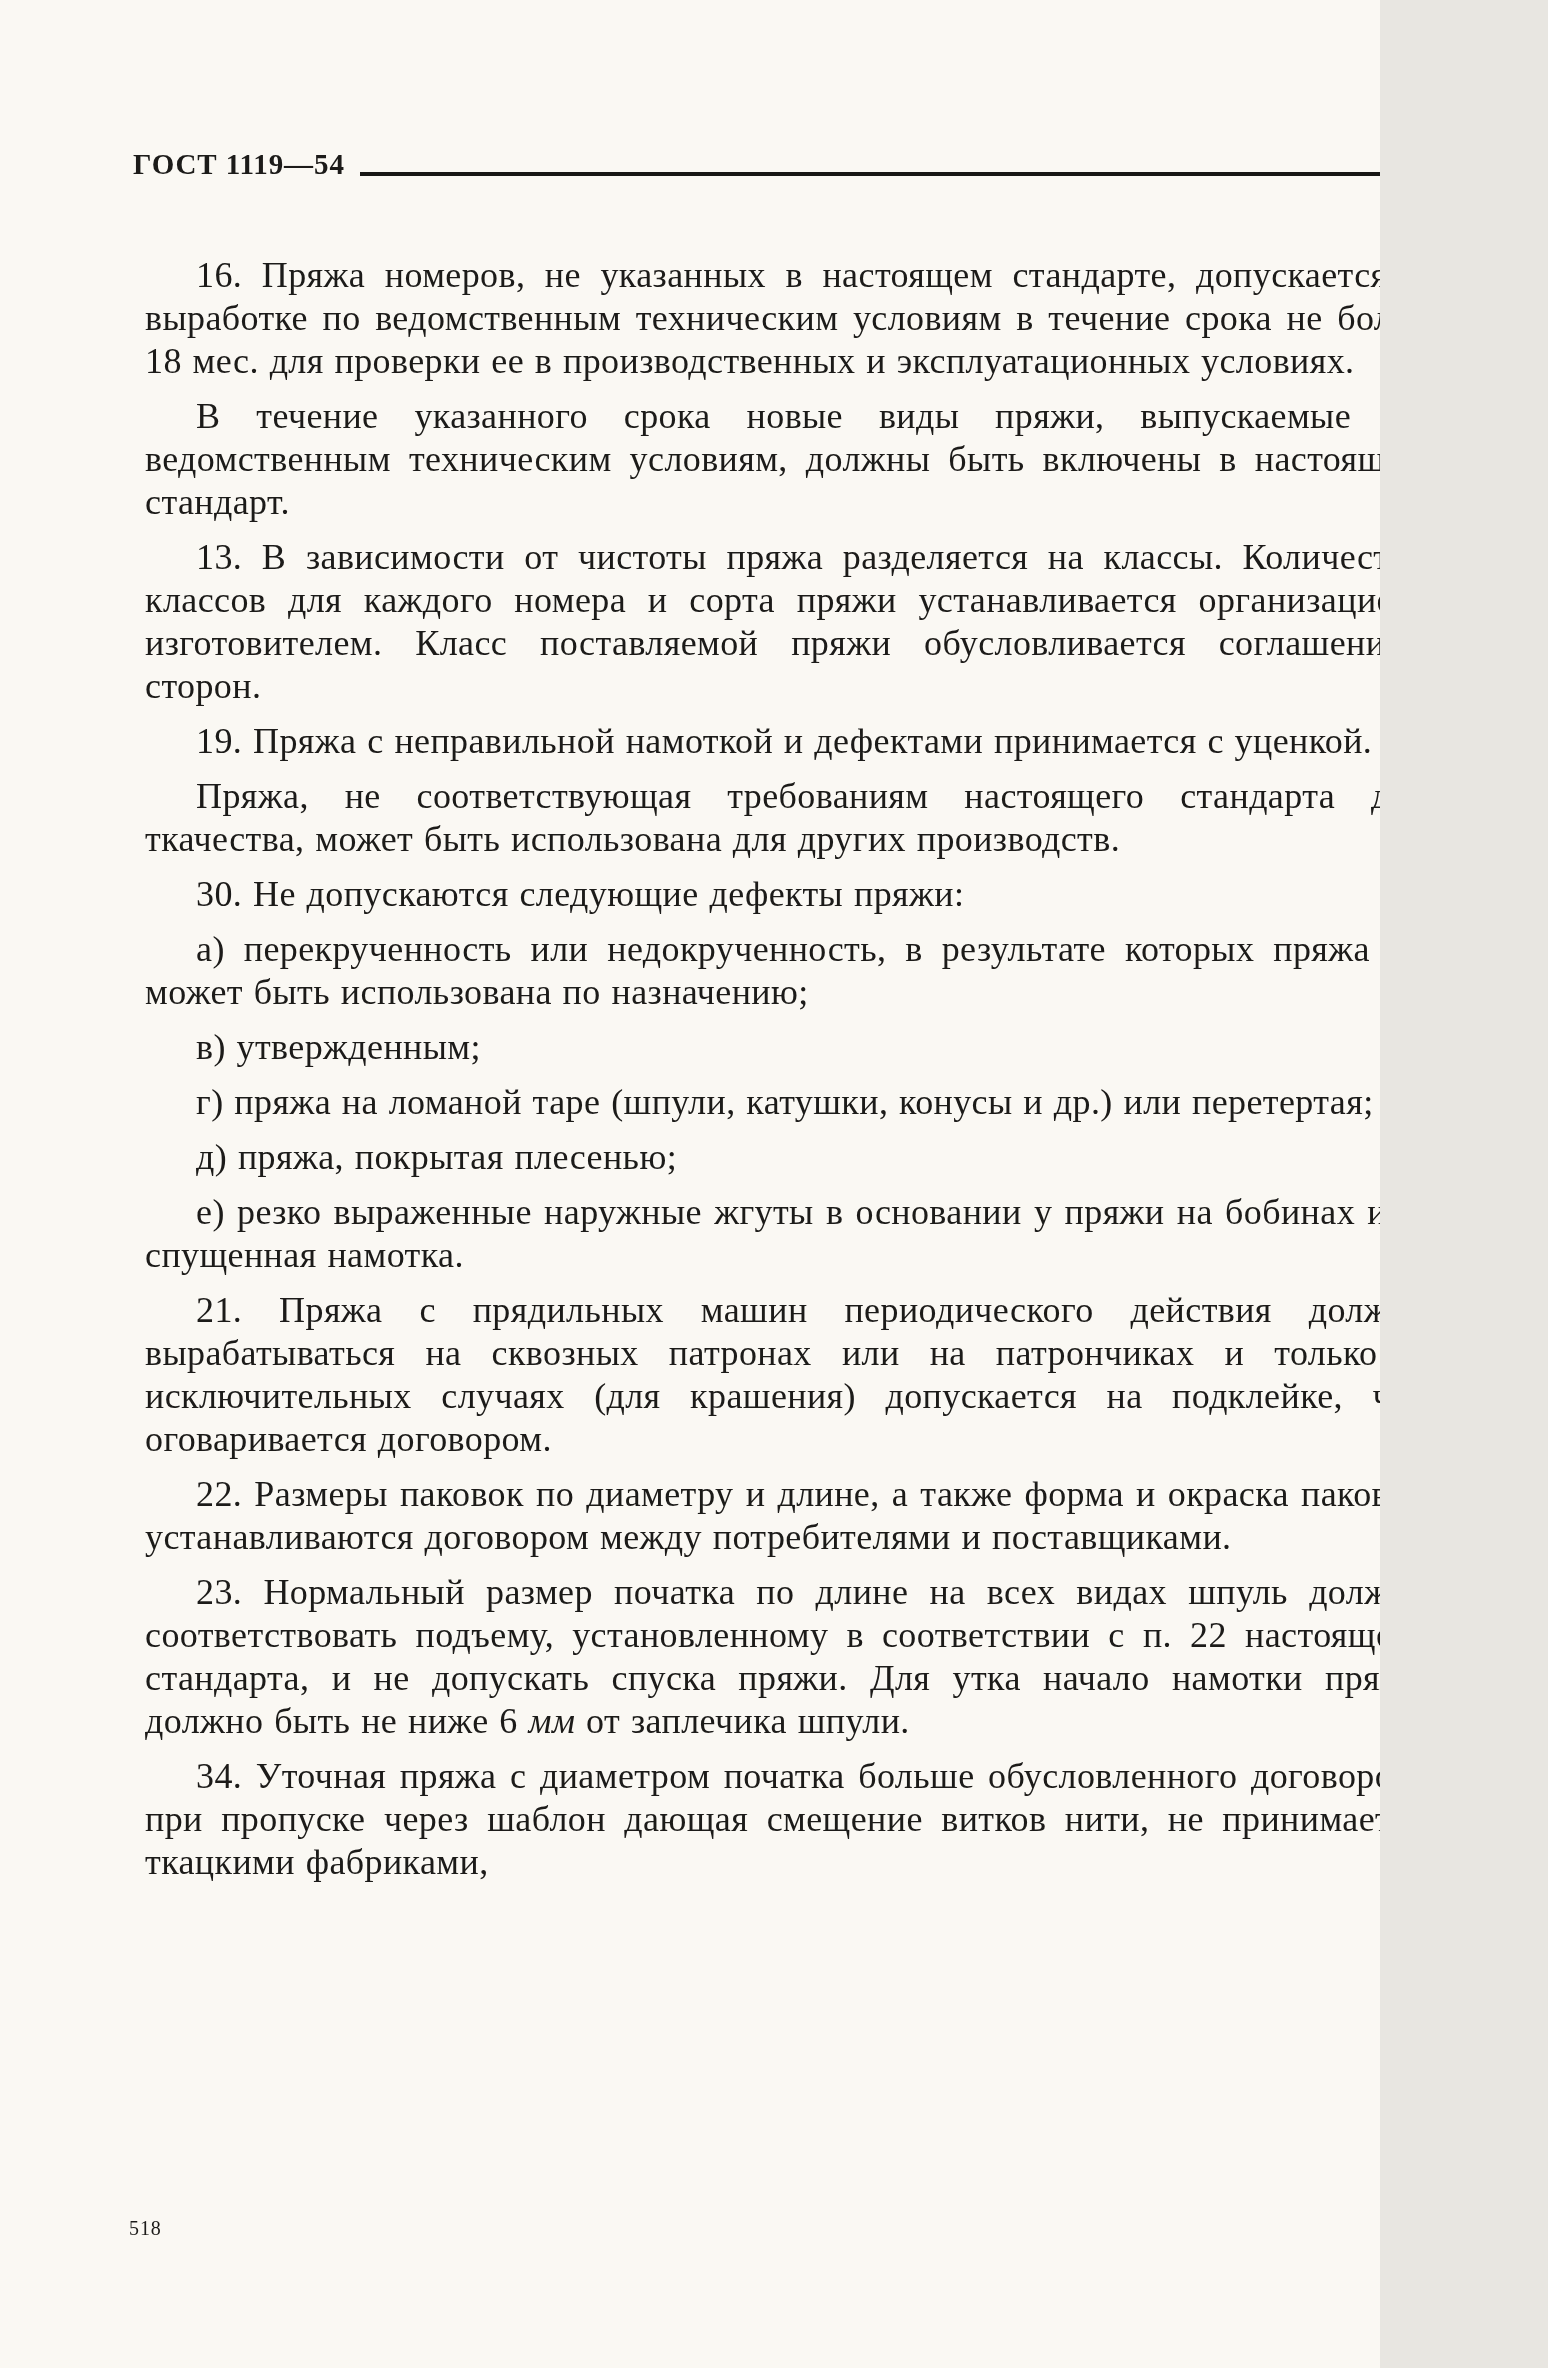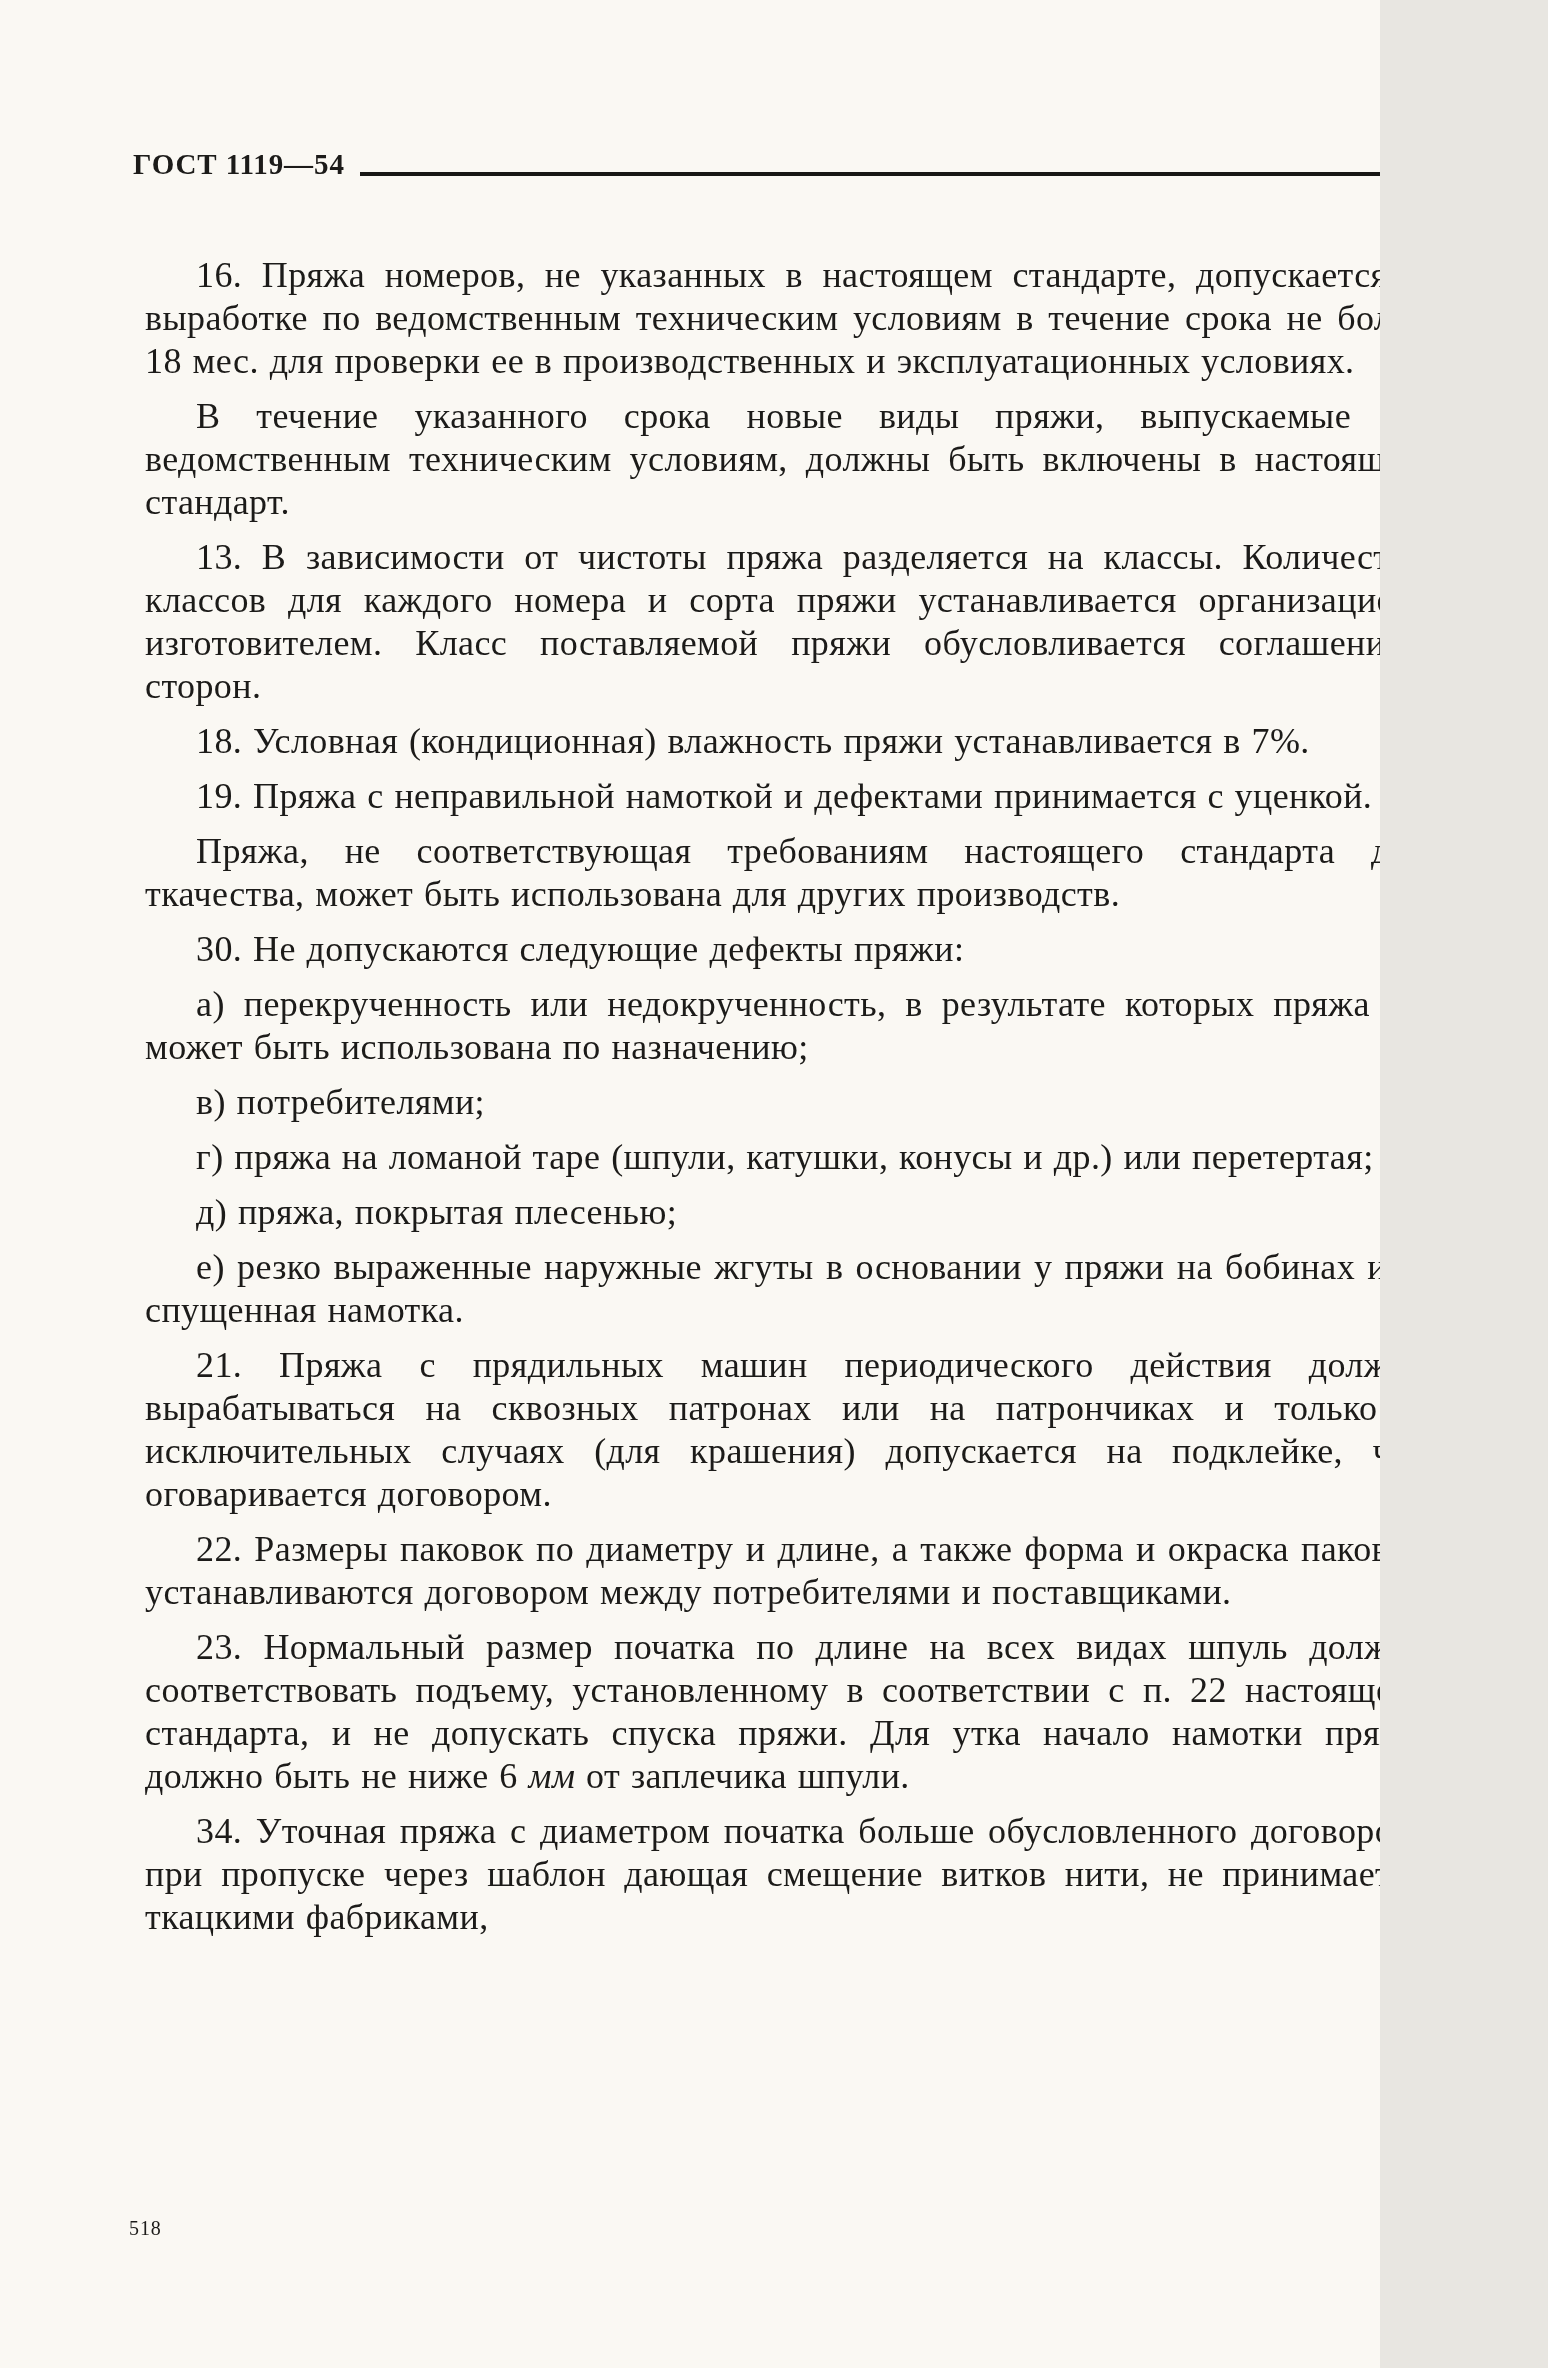--- a/index.html
+++ b/index.html
@@ -74,26 +74,25 @@
 
   <div class="header-row">
     <span class="header-text">ГОСТ 1119—54</span>
     <div class="header-rule"></div>
   </div>
 
   <div class="content">
     <p>16. Пряжа номеров, не указанных в настоящем стандарте, допускается к выработке по ведомственным техническим условиям в течение срока не более 18 мес. для проверки ее в производственных и эксплуатационных условиях.</p>
     <p>В течение указанного срока новые виды пряжи, выпускаемые по ведомственным техническим условиям, должны быть включены в настоящий стандарт.</p>
     <p>13. В зависимости от чистоты пряжа разделяется на классы. Количество классов для каждого номера и сорта пряжи устанавливается организацией-изготовителем. Класс поставляемой пряжи обусловливается соглашением сторон.</p>
-    <p>18. Условная (кондиционная) влажность пряжи устанавливается в 7%.</p>
     <p>19. Пряжа с неправильной намоткой и дефектами принимается с уценкой.</p>
     <p>Пряжа, не соответствующая требованиям настоящего стандарта для ткачества, может быть использована для других производств.</p>
     <p>30. Не допускаются следующие дефекты пряжи:</p>
     <p>а) перекрученность или недокрученность, в результате которых пряжа не может быть использована по назначению;</p>
-    <p>в) потребителями;</p>
+    <p>в) утвержденным;</p>
     <p>г) пряжа на ломаной таре (шпули, катушки, конусы и др.) или перетертая;</p>
     <p>д) пряжа, покрытая плесенью;</p>
     <p>е) резко выраженные наружные жгуты в основании у пряжи на бобинах или спущенная намотка.</p>
     <p>21. Пряжа с прядильных машин периодического действия должна вырабатываться на сквозных патронах или на патрончиках и только в исключительных случаях (для крашения) допускается на подклейке, что оговаривается договором.</p>
     <p>22. Размеры паковок по диаметру и длине, а также форма и окраска паковок устанавливаются договором между потребителями и поставщиками.</p>
     <p><span>23. Нормальный размер початка по длине на всех видах шпуль должен соответствовать подъему, установленному в соответствии с п. 22 настоящего стандарта, и не допускать спуска пряжи. Для утка начало намотки пряжи должно быть не ниже 6 </span><i>мм</i><span> от заплечика шпули.</span></p>
     <p>34. Уточная пряжа с диаметром початка больше обусловленного договором, при пропуске через шаблон дающая смещение витков нити, не принимается ткацкими фабриками,</p>
   </div>
 
   <div class="page-number">518</div>

